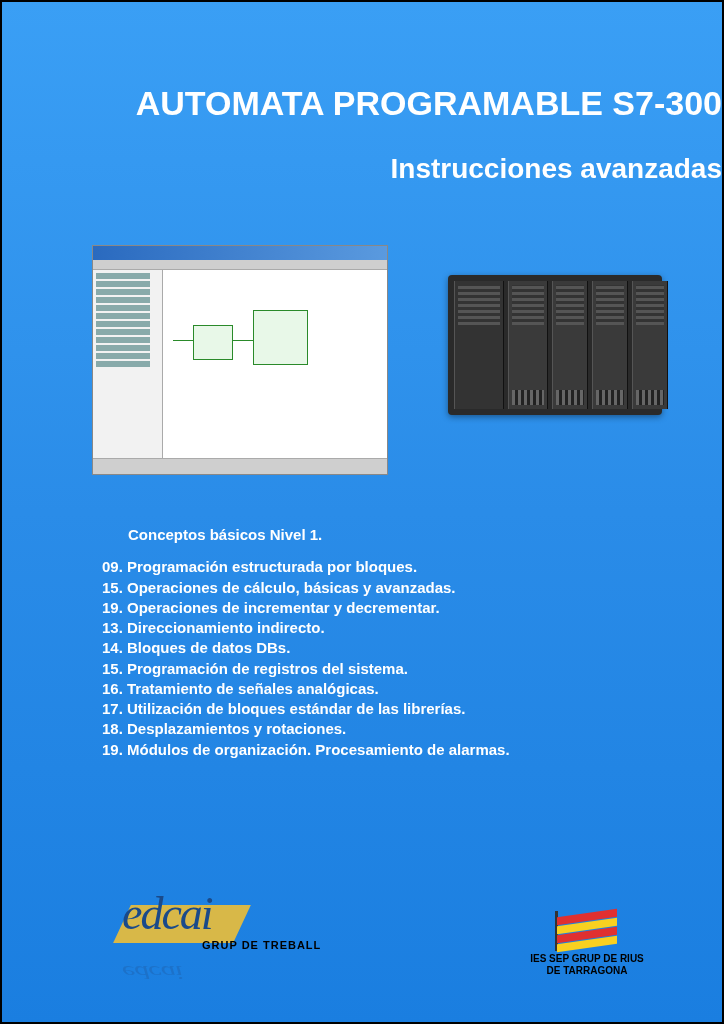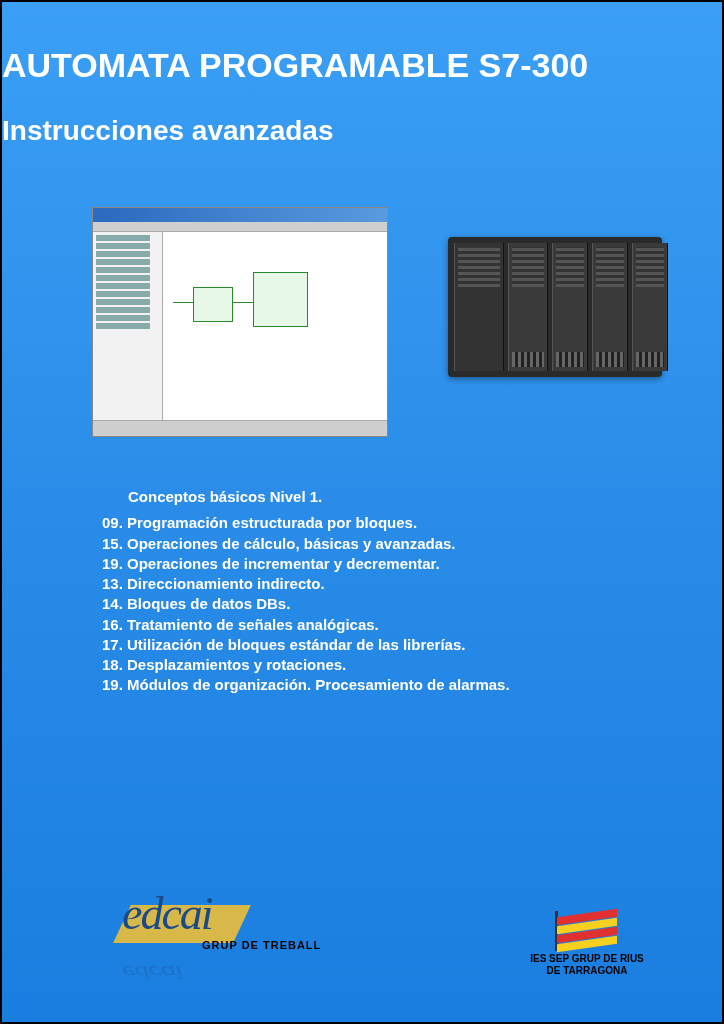--- a/index.html
+++ b/index.html
@@ -6,22 +6,23 @@
   body {
     width: 724px;
     height: 1024px;
     background: linear-gradient(180deg, #3a9ff5 0%, #2a8ce8 50%, #1a7ee0 100%);
     font-family: Arial, Helvetica, sans-serif;
     position: relative;
     overflow: hidden;
     border: 2px solid #000;
   }
   .title-area {
-    text-align: left;
-    padding-top: 44px;
+    text-align: right;
+    padding-top: 82px;
+    margin-left: 35px;
   }
   .title-main {
     color: #fff;
     font-size: 34px;
     font-weight: bold;
     margin-bottom: 30px;
   }
   .title-sub {
     color: #fff;
     font-size: 28px;
@@ -122,21 +123,21 @@
 
   .toc {
     padding: 50px 0 0 100px;
     color: #fff;
     font-size: 15px;
     font-weight: bold;
     line-height: 1.35;
   }
   .toc .header {
     padding-left: 26px;
-    margin-bottom: 6px;
+    margin-bottom: 12px;
   }
 
   .footer {
     position: absolute;
     bottom: 45px;
     left: 0;
     right: 0;
     display: flex;
     justify-content: space-between;
     align-items: flex-end;
@@ -270,20 +271,21 @@
   </div>
 </div>
 
 <div class="toc">
   <div class="header">Conceptos básicos Nivel 1.</div>
   <div>09. Programación estructurada por bloques.</div>
   <div>15. Operaciones de cálculo, básicas y avanzadas.</div>
   <div>19. Operaciones de incrementar y decrementar.</div>
   <div>13. Direccionamiento indirecto.</div>
   <div>14. Bloques de datos DBs.</div>
+  <div>15. Programación de registros del sistema.</div>
   <div>16. Tratamiento de señales analógicas.</div>
   <div>17. Utilización de bloques estándar de las librerías.</div>
   <div>18. Desplazamientos y rotaciones.</div>
   <div>19. Módulos de organización. Procesamiento de alarmas.</div>
 </div>
 
 <div class="footer">
   <div class="logo-left">
     <div class="paral"></div>
     <div class="text1">edcai</div>

